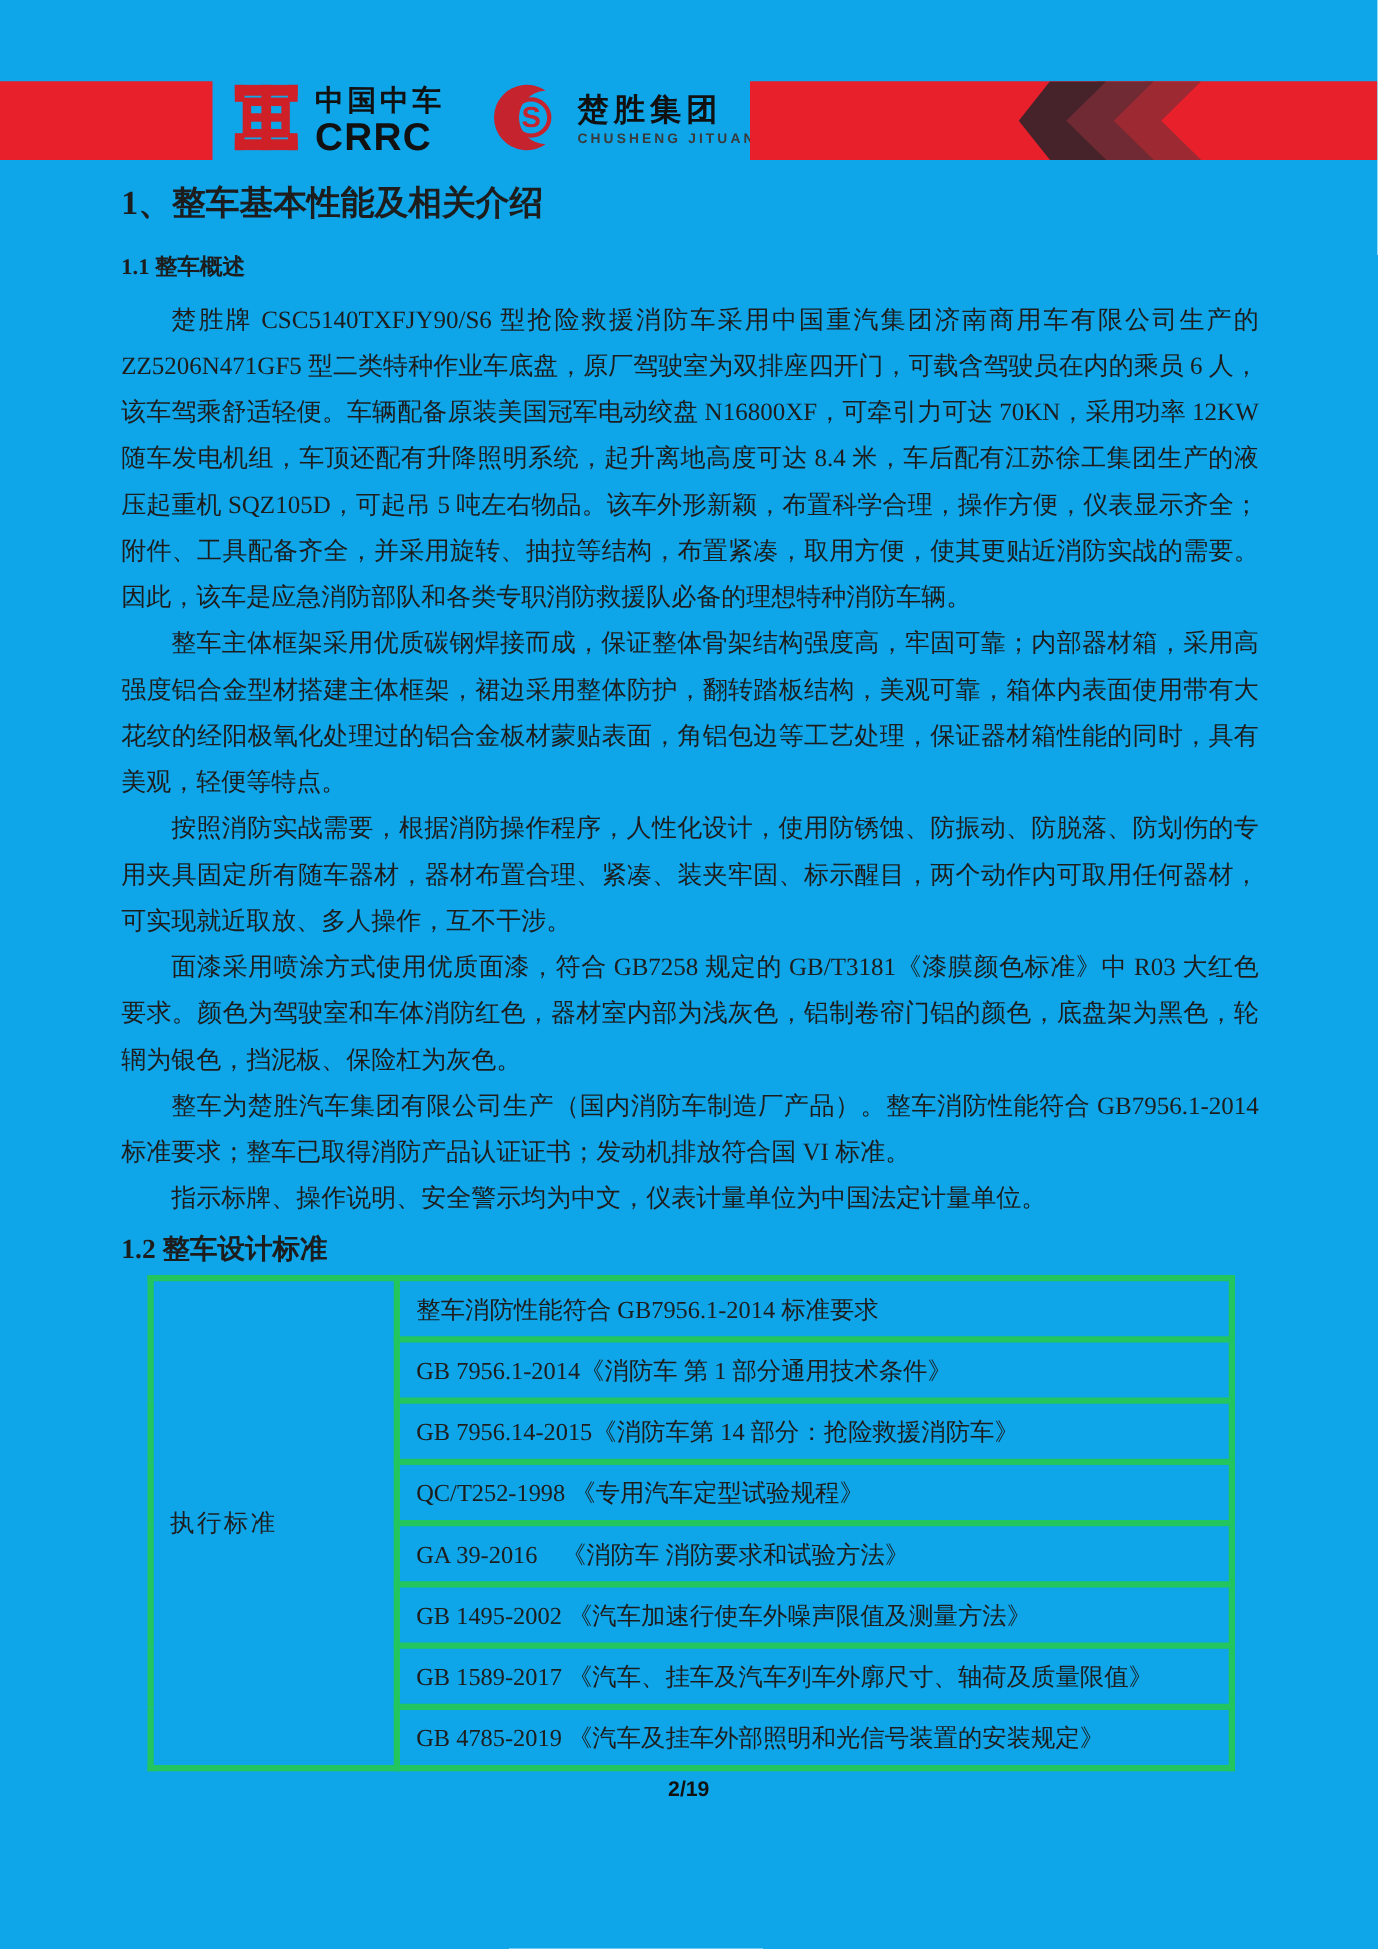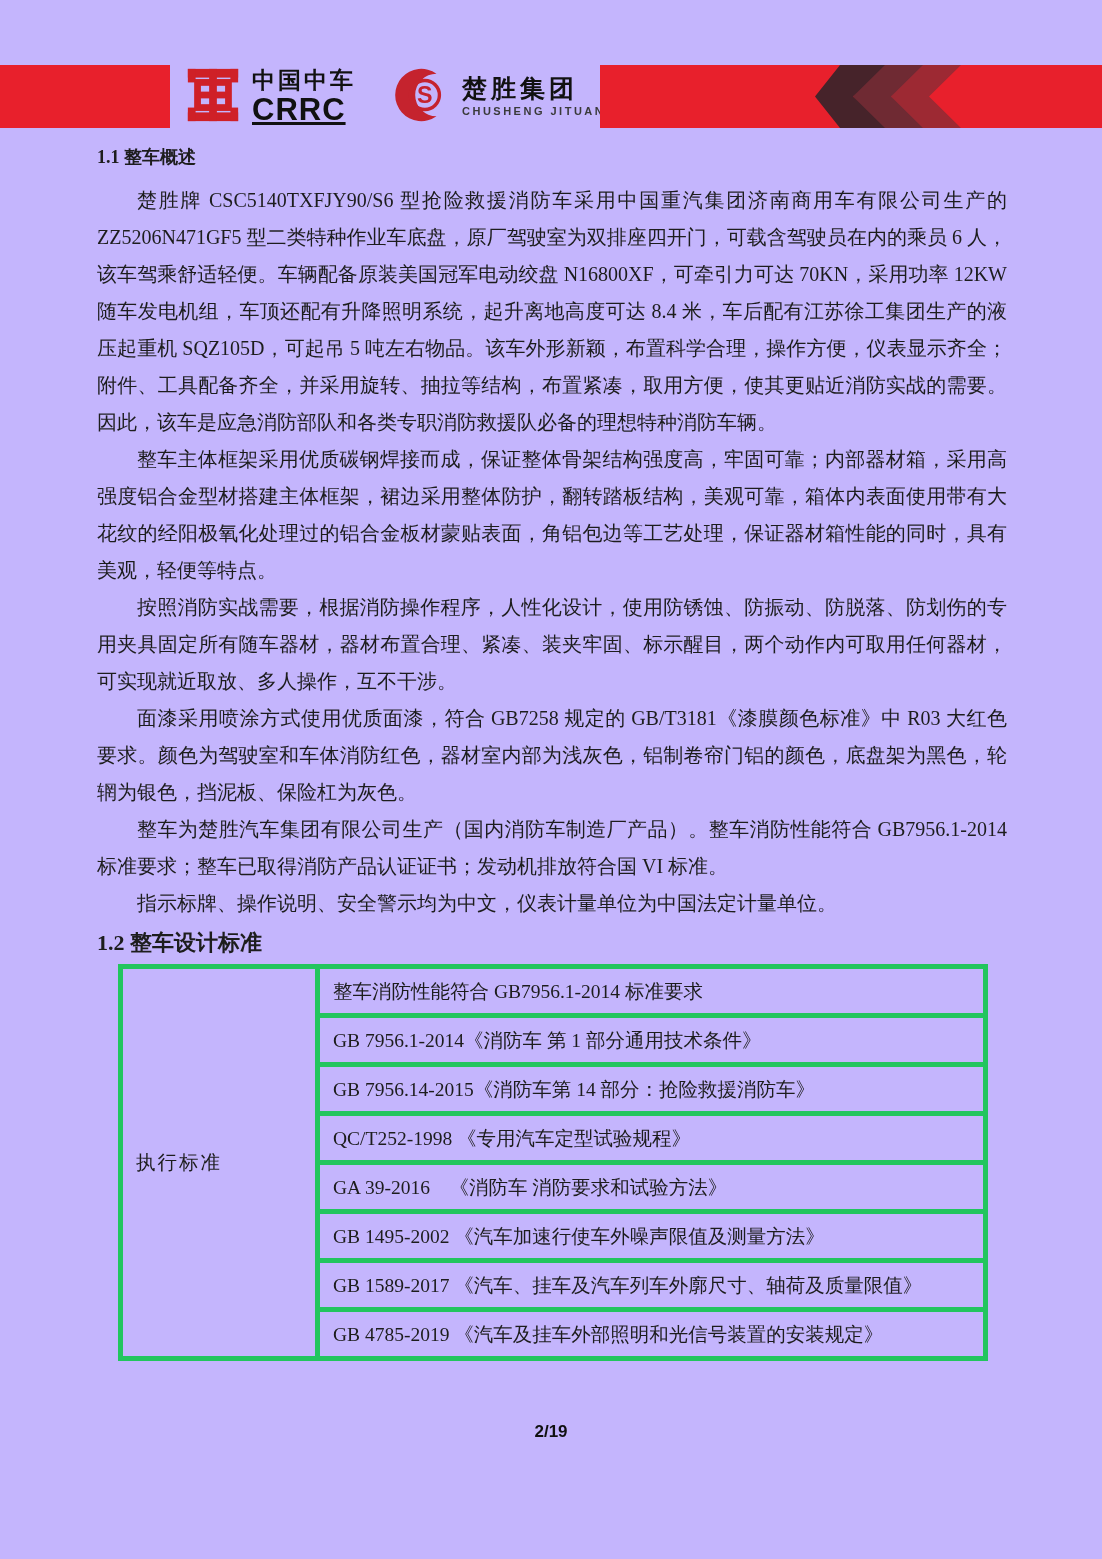--- a/index.html
+++ b/index.html
@@ -1,34 +1,34 @@
 <!DOCTYPE html>
 <html><head>
 <meta charset="utf-8">
 <style>
   html,body{margin:0;padding:0;background:#ffffff;}
   .page{
     position:relative;
     width:1102px;height:1559px;
-    background:#c4b5fd;
+    background:#0ea5e9;
     font-family:"Liberation Serif","DejaVu Serif",serif;
     color:#1d1d1d;
     overflow:hidden;
   }
   
   .band{position:absolute;top:65px;left:0;width:1102px;height:63px;}
   .band-left{position:absolute;left:0;top:0;width:170px;height:63px;background:#e8202c;}
   .band-right{position:absolute;left:600px;top:0;width:502px;height:63px;background:#e8202c;overflow:hidden;}
   .chevrons{position:absolute;left:215px;top:0;}
   .logo-group{position:absolute;top:0;height:63px;display:flex;align-items:center;gap:10px;}
   .logo-crrc{left:184px;}
   .logo-cs{left:390px;}
   .logo-text{display:flex;flex-direction:column;justify-content:center;line-height:1;}
   .crrc-cn{font-family:"Liberation Sans","DejaVu Sans",sans-serif;font-weight:bold;font-size:23px;letter-spacing:3px;color:#111;}
-  .crrc-en{font-family:"Liberation Sans","DejaVu Sans",sans-serif;font-weight:bold;font-size:31px;letter-spacing:1px;color:#111;margin-top:2px;text-decoration:underline;}
+  .crrc-en{font-family:"Liberation Sans","DejaVu Sans",sans-serif;font-weight:bold;font-size:31px;letter-spacing:1px;color:#111;margin-top:2px;}
   .cs-cn{font-family:"Liberation Sans","DejaVu Sans",sans-serif;font-weight:bold;font-size:25px;letter-spacing:4px;color:#111;}
   .cs-en{font-family:"Liberation Sans","DejaVu Sans",sans-serif;font-weight:bold;font-size:11px;letter-spacing:2.5px;color:#3a3a3a;margin-top:5px;}
   
   .content{position:absolute;left:97px;top:142px;width:910px;}
   h1.sec{font-size:27px;line-height:40px;font-weight:bold;margin:0 0 16px 0;}
   h2.sub{font-size:18px;line-height:30px;font-weight:bold;margin:0 0 10px 0;}
   h2.sub2{font-size:22px;line-height:30px;font-weight:bold;margin:6px 0 6px 0;}
   p.body{
     font-size:20px;line-height:37px;margin:0;
     text-indent:2em;text-align:justify;
@@ -110,20 +110,21 @@
         <svg width="150" height="63" viewBox="0 0 150 63">
           <polygon points="146,0 101,0 76,31.5 101,63 146,63 114,31.5" fill="#9d2933"></polygon>
           <polygon points="108,0 63,0 38,31.5 63,63 108,63 76,31.5" fill="#6f2a33"></polygon>
           <polygon points="70,0 25,0 0,31.5 25,63 70,63 38,31.5" fill="#46232a"></polygon>
         </svg>
       </span>
     </div>
   </div>
 
   <div class="content">
+    <h1 class="sec">1、整车基本性能及相关介绍</h1>
 
     <h2 class="sub">1.1 整车概述</h2>
 
     <p class="body">楚胜牌 CSC5140TXFJY90/S6 型抢险救援消防车采用中国重汽集团济南商用车有限公司生产的 ZZ5206N471GF5 型二类特种作业车底盘，原厂驾驶室为双排座四开门，可载含驾驶员在内的乘员 6 人，该车驾乘舒适轻便。车辆配备原装美国冠军电动绞盘 N16800XF，可牵引力可达 70KN，采用功率 12KW 随车发电机组，车顶还配有升降照明系统，起升离地高度可达 8.4 米，车后配有江苏徐工集团生产的液压起重机 SQZ105D，可起吊 5 吨左右物品。该车外形新颖，布置科学合理，操作方便，仪表显示齐全；附件、工具配备齐全，并采用旋转、抽拉等结构，布置紧凑，取用方便，使其更贴近消防实战的需要。因此，该车是应急消防部队和各类专职消防救援队必备的理想特种消防车辆。</p>
     <p class="body">整车主体框架采用优质碳钢焊接而成，保证整体骨架结构强度高，牢固可靠；内部器材箱，采用高强度铝合金型材搭建主体框架，裙边采用整体防护，翻转踏板结构，美观可靠，箱体内表面使用带有大花纹的经阳极氧化处理过的铝合金板材蒙贴表面，角铝包边等工艺处理，保证器材箱性能的同时，具有美观，轻便等特点。</p>
     <p class="body">按照消防实战需要，根据消防操作程序，人性化设计，使用防锈蚀、防振动、防脱落、防划伤的专用夹具固定所有随车器材，器材布置合理、紧凑、装夹牢固、标示醒目，两个动作内可取用任何器材，可实现就近取放、多人操作，互不干涉。</p>
     <p class="body">面漆采用喷涂方式使用优质面漆，符合 GB7258 规定的 GB/T3181《漆膜颜色标准》中 R03 大红色要求。颜色为驾驶室和车体消防红色，器材室内部为浅灰色，铝制卷帘门铝的颜色，底盘架为黑色，轮辋为银色，挡泥板、保险杠为灰色。</p>
     <p class="body">整车为楚胜汽车集团有限公司生产（国内消防车制造厂产品）。整车消防性能符合 GB7956.1-2014 标准要求；整车已取得消防产品认证证书；发动机排放符合国 VI 标准。</p>
     <p class="body">指示标牌、操作说明、安全警示均为中文，仪表计量单位为中国法定计量单位。</p>
 

